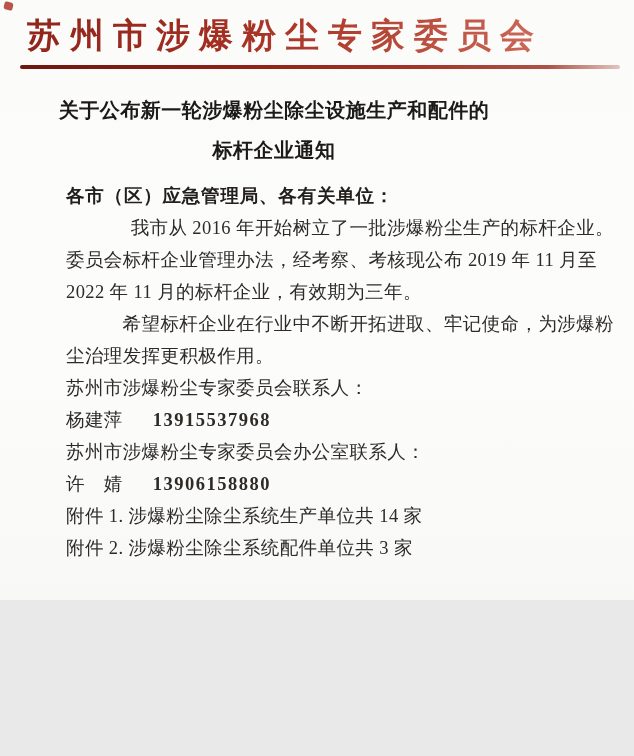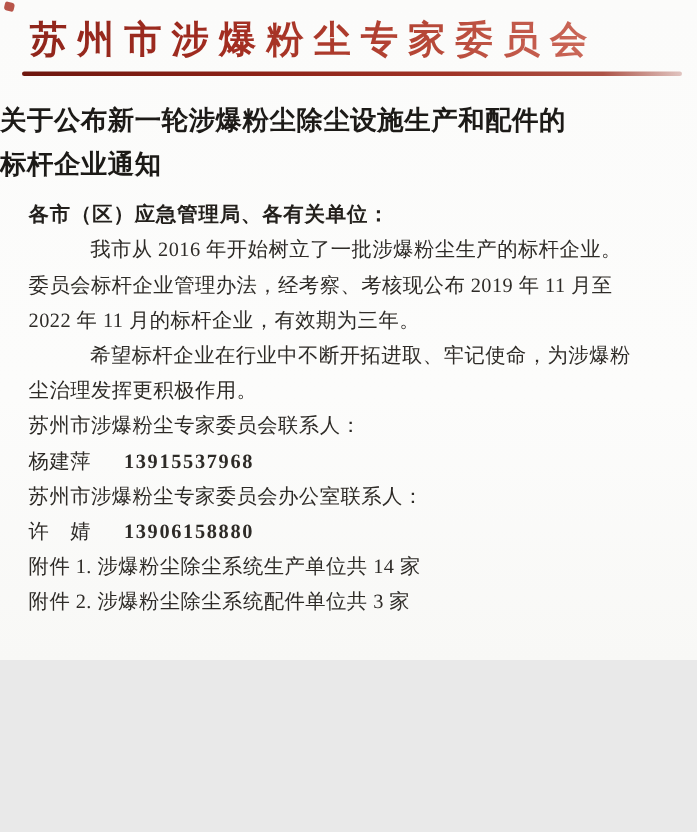--- a/index.html
+++ b/index.html
@@ -40,36 +40,37 @@
       color: transparent;
     }
   }
   .redline {
     position: absolute; top: 65px; left: 20px; width: 600px; height: 3.5px;
     background: linear-gradient(90deg, #6e170f 0%, #8c2217 35%, #a03427 65%, #ad5347 88%, rgba(176,96,86,.35) 100%);
     border-radius: 2px;
   }
   .doc-title {
     position: absolute; top: 90px; left: 0; right: 86px;
-    font-size: 24px; font-weight: bold;
+    text-align: center;
+    font-size: 20px; font-weight: bold;
     line-height: 40px;
     letter-spacing: .5px;
     color: #1c1a17;
     white-space: nowrap;
   }
   .body-block {
     position: absolute; top: 180px; left: 26px; right: 20px;
     font-size: 18.5px;
     line-height: 32px;
     letter-spacing: .4px;
     white-space: nowrap;
   }
-  .line { height: 32px; }
+  .line { height: 32px; margin-left: 40px; }
   .bold { font-weight: bold; letter-spacing: .8px; color: #23201c; }
-  .indent { text-indent: 56px; }
+  .indent { text-indent: 56px; text-align: right; }
   .contact-name { margin-right: 30px; }
   .phone { letter-spacing: 1.5px; font-weight: bold; }
   .signature {
     position: absolute; top: 696px; right: 104px;
     font-size: 18.5px; letter-spacing: .6px;
     white-space: nowrap; color: #2e2b27;
   }
   .sig-date {
     position: absolute; top: 733px; right: 114px;
     font-size: 19px; letter-spacing: .4px;

